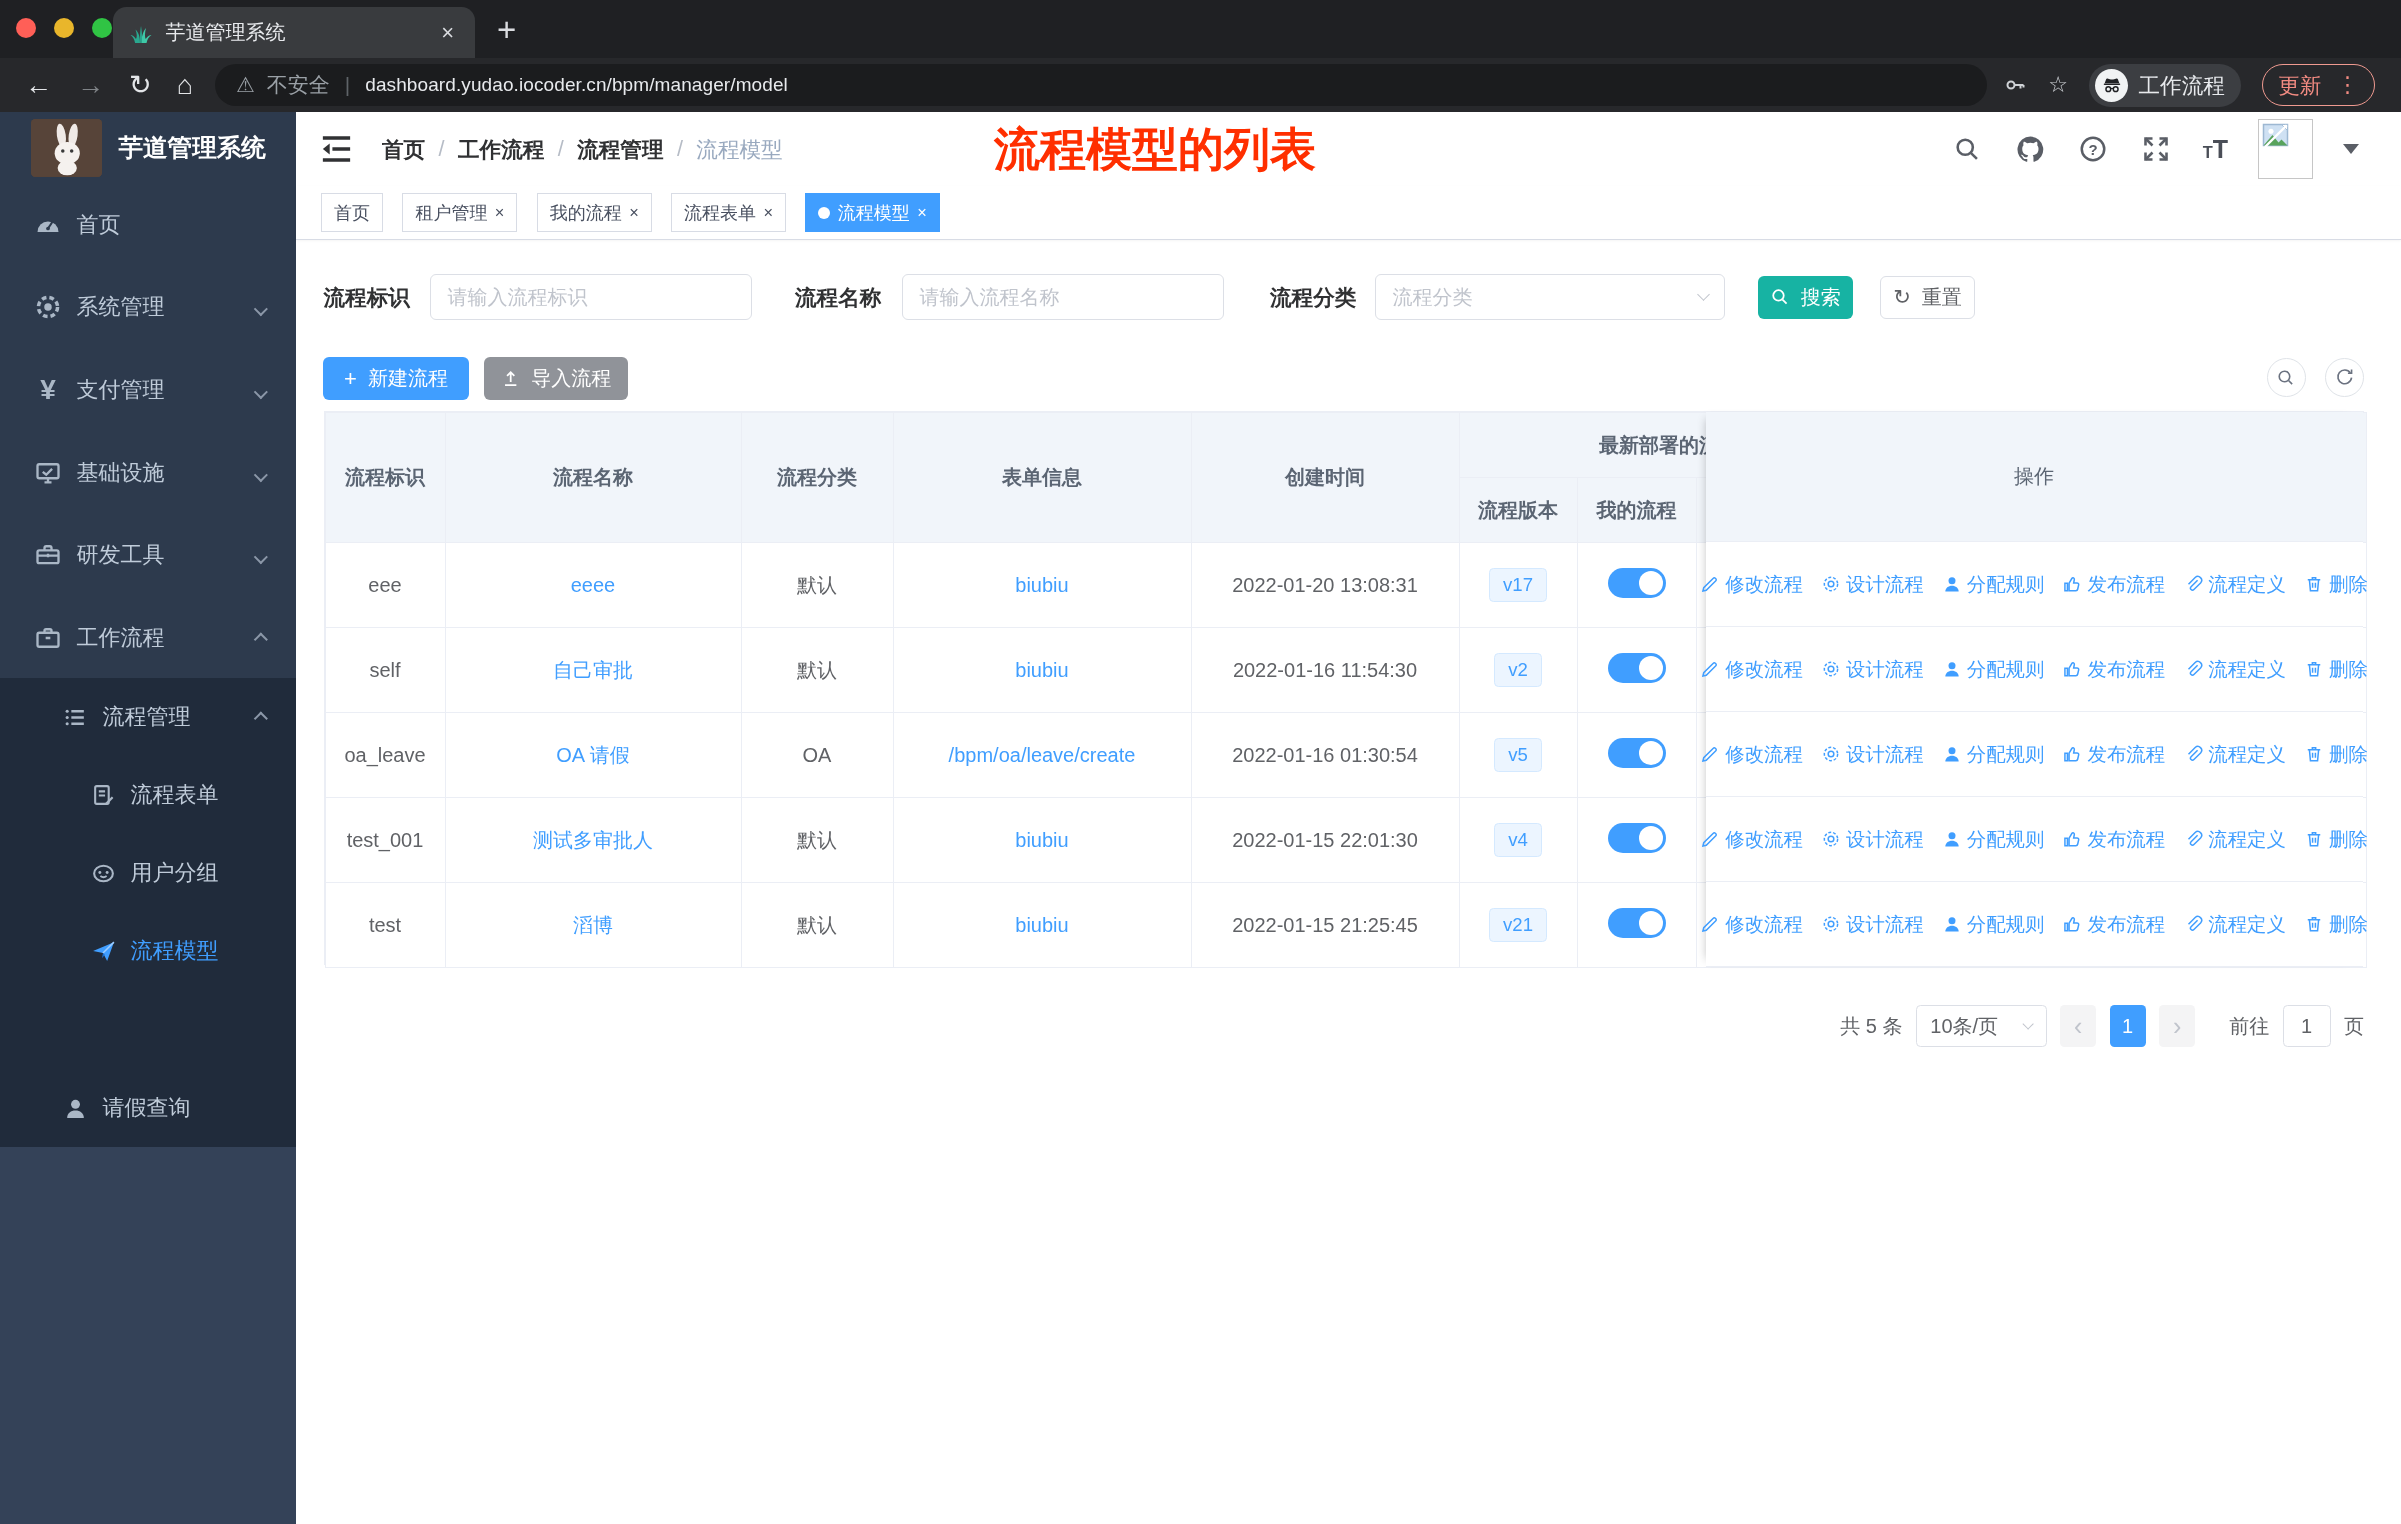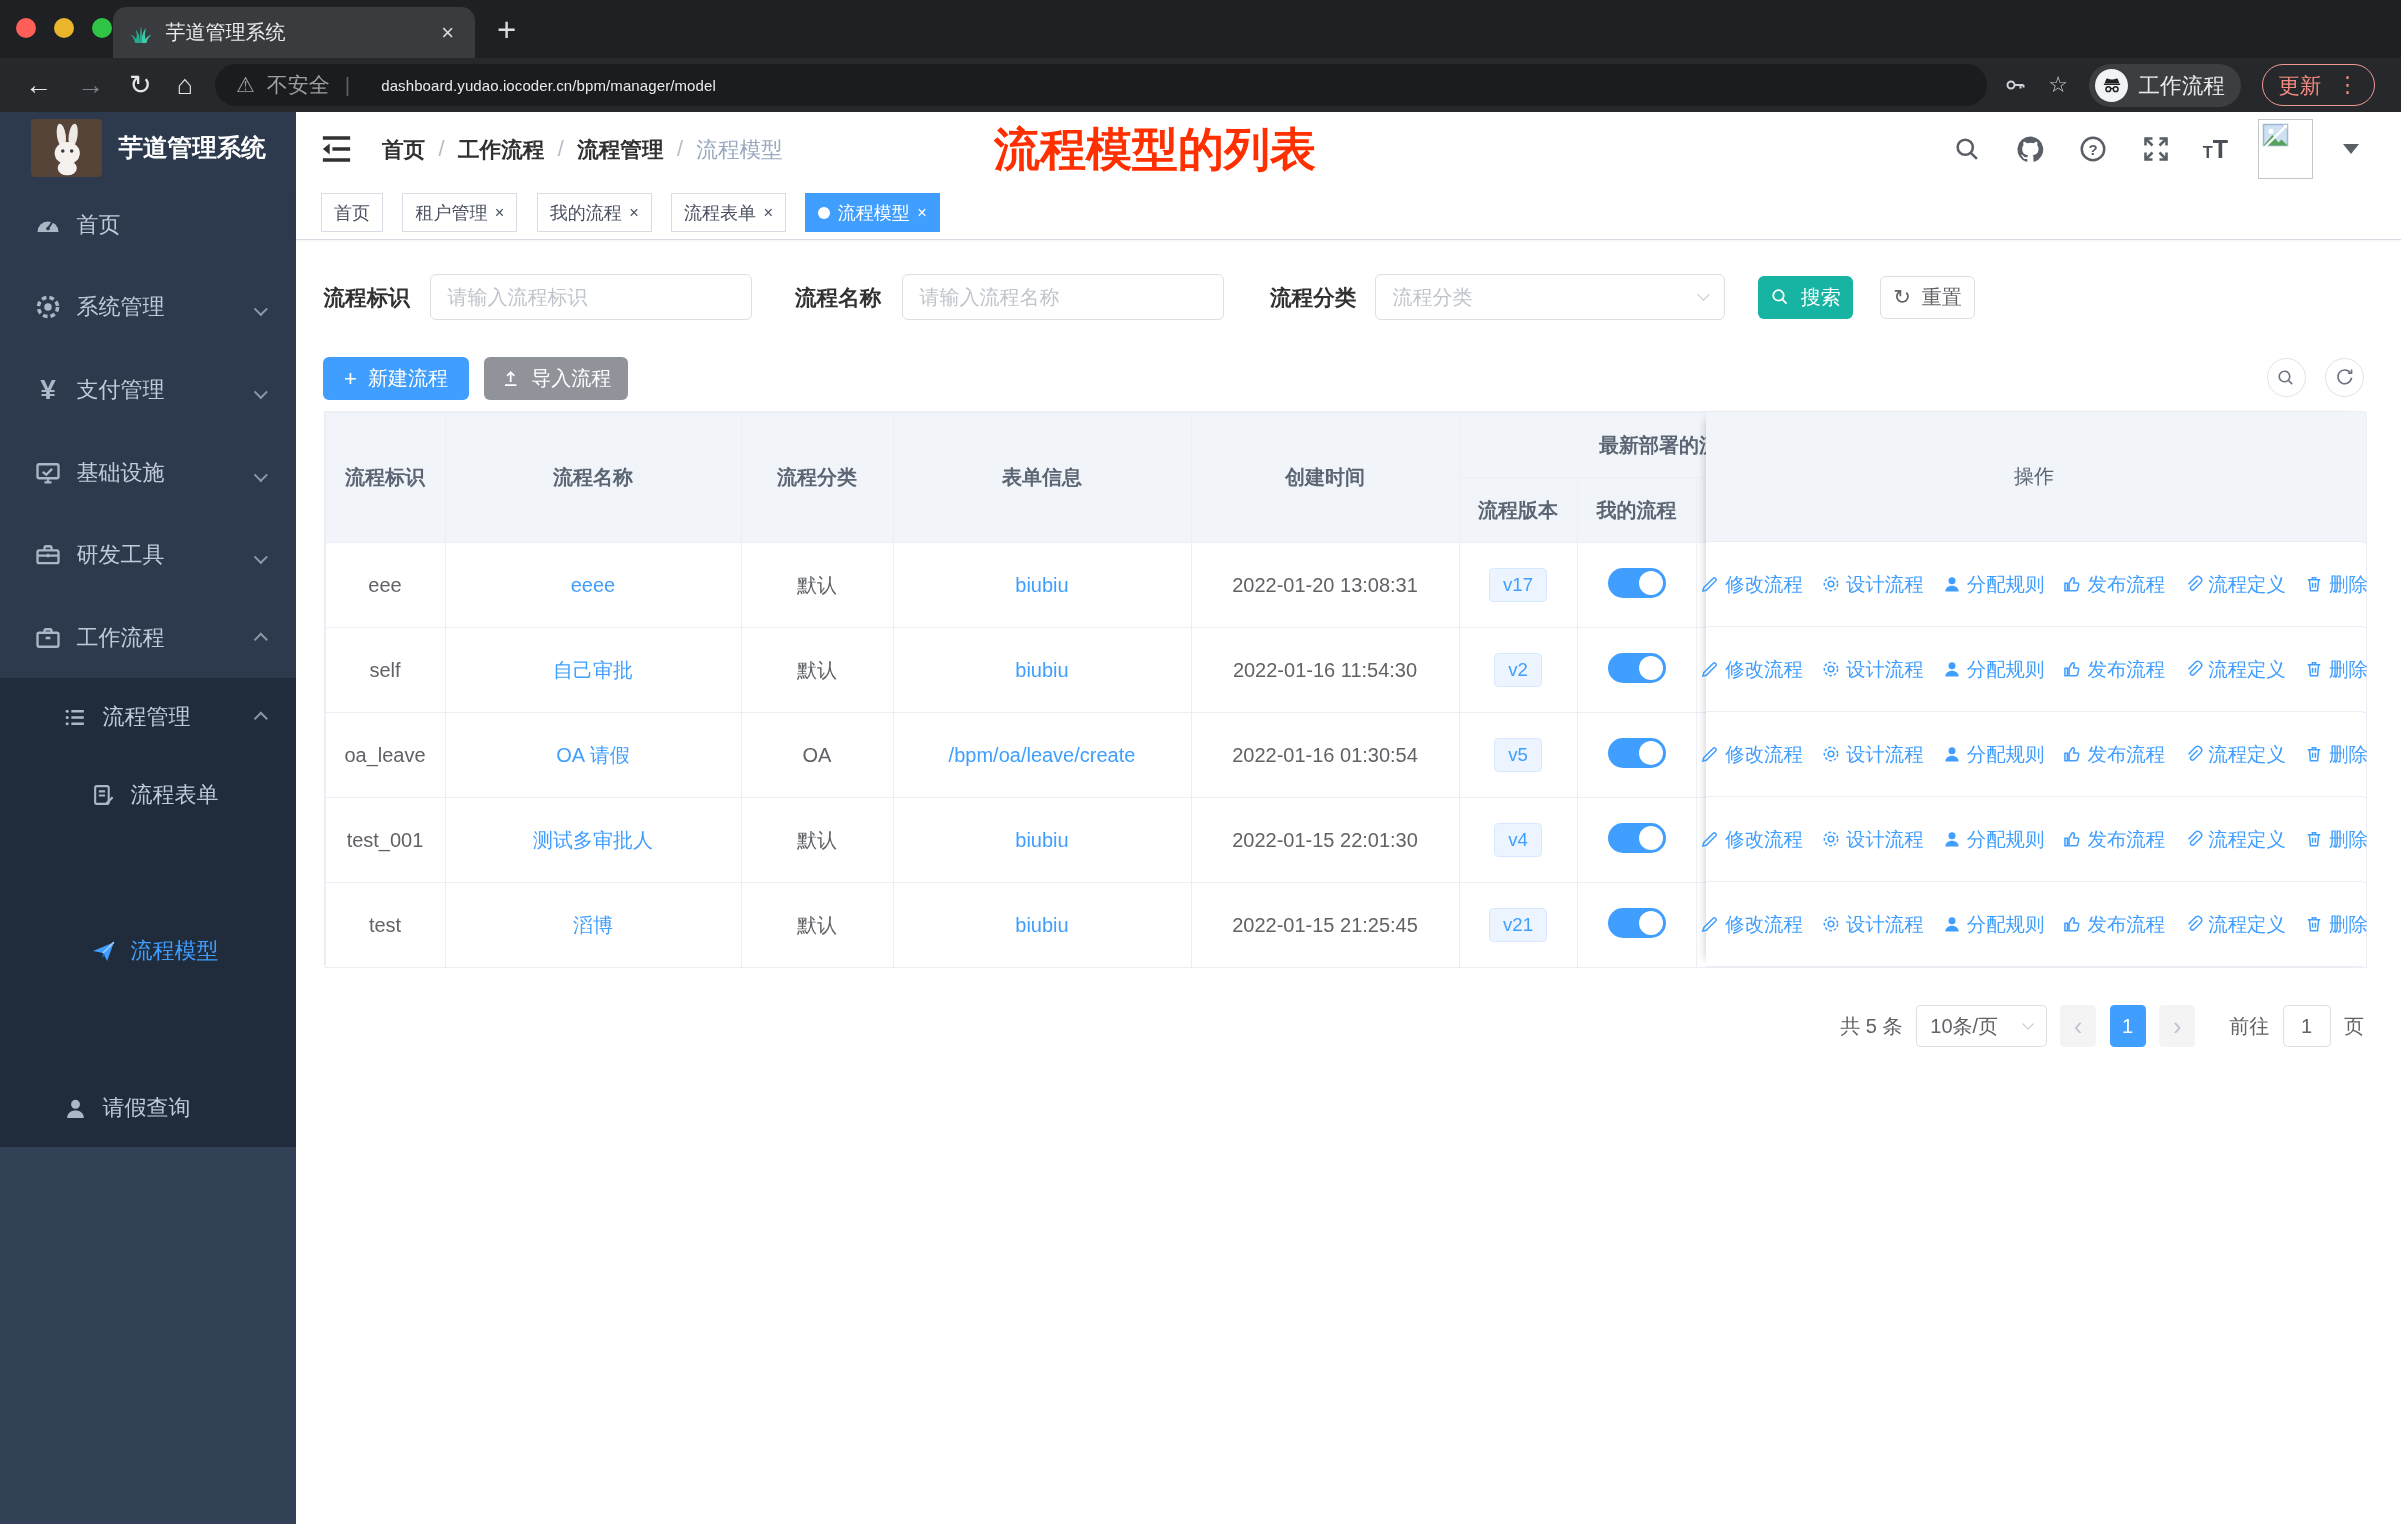--- a/index.html
+++ b/index.html
@@ -21,21 +21,21 @@
 
   .toolbar { position:absolute; left:0; top:58px; width:2401px; height:54px; background:#27282b;
     display:flex; align-items:center; }
   .navic { color:#e3e5e8; font-size:27px; margin-left:25px; line-height:1; }
   .navic.dim { color:#808488; }
   .urlbar { margin-left:22px; width:1772px; height:42px; background:#1b1c1e; border-radius:21px;
     display:flex; align-items:center; padding:0 21px; gap:12px; }
   .warn { color:#9aa0a6; font-size:21px; }
   .sec { color:#9aa0a6; font-size:21px; }
   .url-sep { color:#5f6368; font-size:21px; margin:0 3px; }
-  .url { color:#e8eaed; font-size:15px; letter-spacing:0.1px;margin-left:16px; }
+  .url { color:#e8eaed; font-size:19px; letter-spacing:0.1px; }
   .tb-right { display:flex; align-items:center; margin-left:16.4px; gap:21px; }
   .keyic,.staric { color:#cfd2d6; font-size:22px; }
   .incog { height:43px; background:#3c3e42; border-radius:21.6px; display:flex; align-items:center;
     gap:10.4px; padding:0 16.4px 0 6px; }
   .incog .cir { width:33px; height:33px; background:#f1f3f4; border-radius:50%; display:flex;
     align-items:center; justify-content:center; }
   .incog .lbl { color:#e8eaed; font-size:21.6px; }
   .update { height:42px; border:1.5px solid #ef9a90; border-radius:21px; display:flex; align-items:center;
     gap:15px; padding:0 15px; margin-right:19.4px; }
   .update .lbl { color:#f28b82; font-size:21.6px; }
@@ -301,20 +301,31 @@
         </div>
         <div class="s-item lvl3" style="top:78px">
           <span class="ic">
             <svg width="25" height="25" viewBox="0 0 24 24">
                 <rect x="4" y="3" width="13" height="17" rx="1.5" fill="none" stroke="#aab7c6" stroke-width="2"></rect>
                 <path d="M7.5 8h6M7.5 12h6" stroke="#aab7c6" stroke-width="2"></path>
                 <path d="M13 20l7-7 1.5 1.5L15 21h-2z" fill="#aab7c6"></path>
               </svg>
           </span>
           <span class="lb">流程表单</span>
+        </div>
+        <div class="s-item lvl3" style="top:156px">
+          <span class="ic">
+            <svg width="25" height="25" viewBox="0 0 24 24">
+                <ellipse cx="12" cy="12" rx="9" ry="7.5" fill="none" stroke="#aab7c6" stroke-width="2"></ellipse>
+                <circle cx="8.5" cy="11" r="1.4" fill="#aab7c6"></circle>
+                <circle cx="15.5" cy="11" r="1.4" fill="#aab7c6"></circle>
+                <path d="M9 14.5c2 1.4 4 1.4 6 0" fill="none" stroke="#aab7c6" stroke-width="1.8"></path>
+              </svg>
+          </span>
+          <span class="lb">用户分组</span>
         </div>
         <div class="s-item lvl3 active" style="top:234px">
           <span class="ic">
             <svg width="25" height="25" viewBox="0 0 24 24">
                 <path d="M2 11.5L22 3l-6.5 18-4-7.5z" fill="#409eff"></path>
                 <path d="M11.5 13.5L22 3" stroke="#9ecdff" stroke-width="1.4"></path>
                 <path d="M11.5 13.5l-1 5 2.8-3.4" fill="#1d6fd0"></path>
               </svg>
           </span>
           <span class="lb">流程模型</span>

